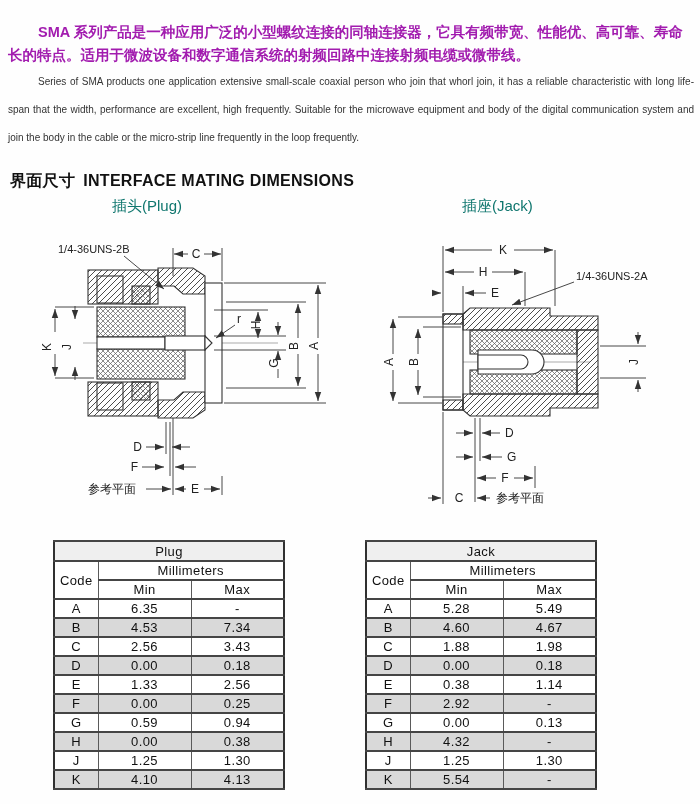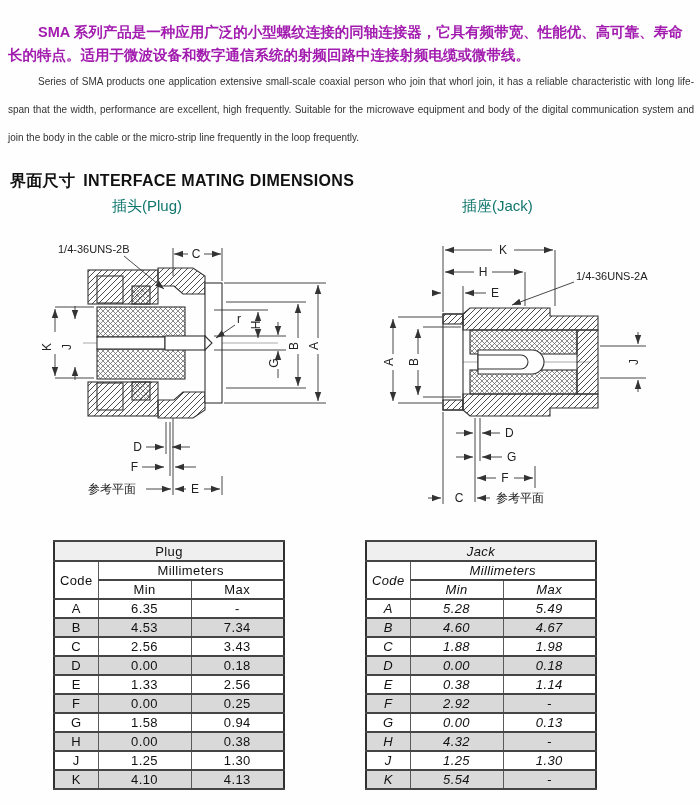--- a/index.html
+++ b/index.html
@@ -17,21 +17,21 @@
   .fig-title.jack{left:450px;margin-left:12px;}
   svg.diagram{position:absolute;top:236px;}
   svg.diagram.plug{left:28px;}
   svg.diagram.jack{left:362px;}
   svg .dt{font-size:12px;fill:#222;font-family:"Liberation Sans",sans-serif;}
   svg .sm{font-size:11px;}
   svg .cjk{font-size:12px;}
   table.dim-table{position:absolute;top:540px;border-collapse:collapse;font-size:13px;color:#111;
                   table-layout:fixed;padding-left:20px;}
   table.dim-table.plug-t{left:53px;}
-  table.dim-table.jack-t{left:365px;font-style:italic;}
+  table.dim-table.jack-t{left:365px;}
   .dim-table th,.dim-table td{border-left:1px solid #5a5a5a;border-right:1px solid #5a5a5a;
        border-top:2px solid #454545;border-bottom:2px solid #454545;
        text-align:center;padding:0;height:17px;font-weight:normal;letter-spacing:0.4px;
        background:#fff;}
   .dim-table{border:2px solid #303030;}
   .dim-table .title-row th{background:#efefef;height:18px;}
   .dim-table tbody tr:nth-child(even) td{background:#d9d9d9;}
   .dim-table col.c-code{width:44px;}
   .dim-table col.c-min{width:93px;}
   .dim-table col.c-max{width:93px;}
@@ -267,21 +267,21 @@
         <td>1.33</td>
         <td>2.56</td>
       </tr>
     <tr>
         <td>F</td>
         <td>0.00</td>
         <td>0.25</td>
       </tr>
     <tr>
         <td>G</td>
-        <td>1.58</td>
+        <td>0.59</td>
         <td>0.94</td>
       </tr>
     <tr>
         <td>H</td>
         <td>0.00</td>
         <td>0.38</td>
       </tr>
     <tr>
         <td>J</td>
         <td>1.25</td>

